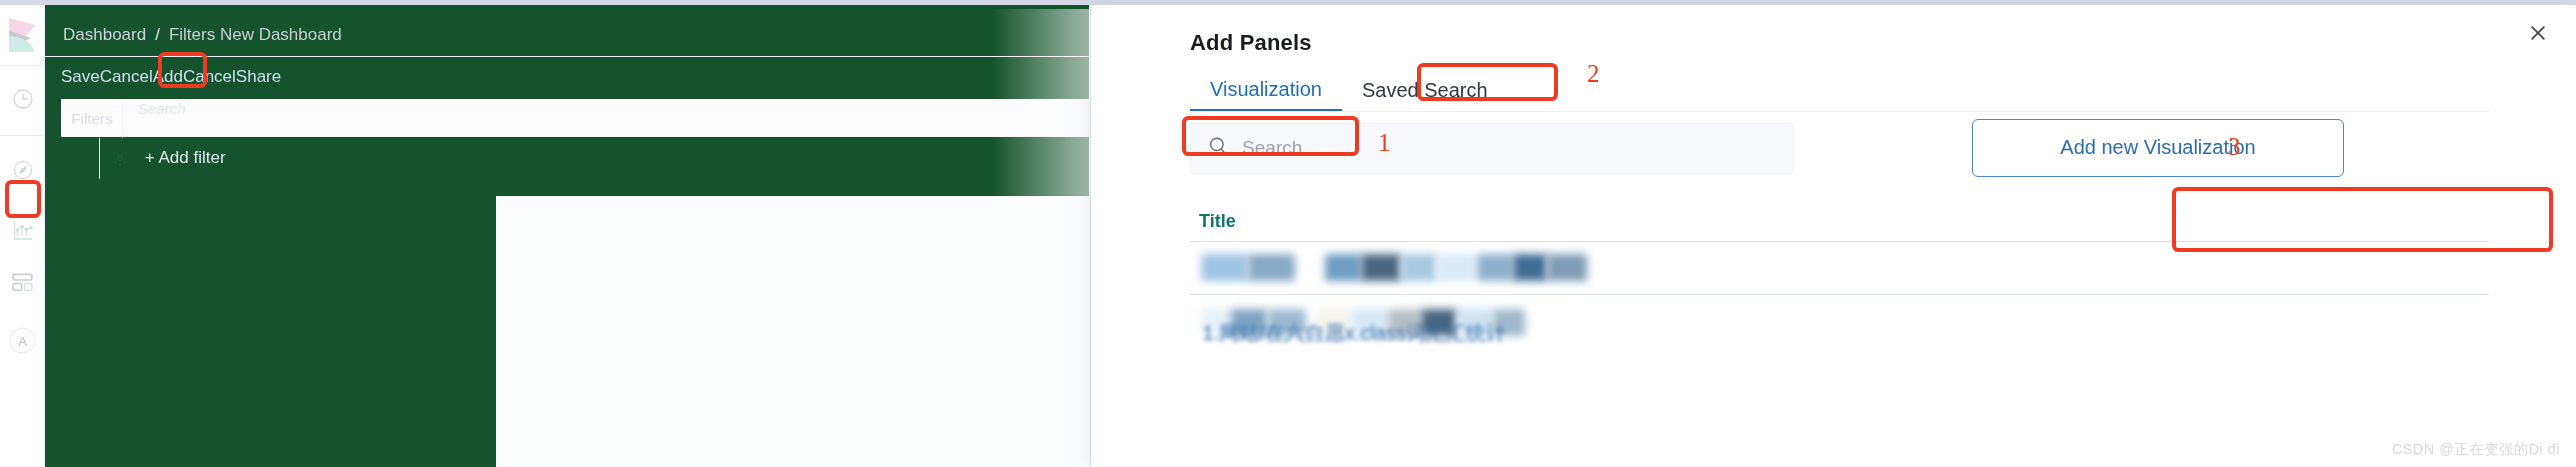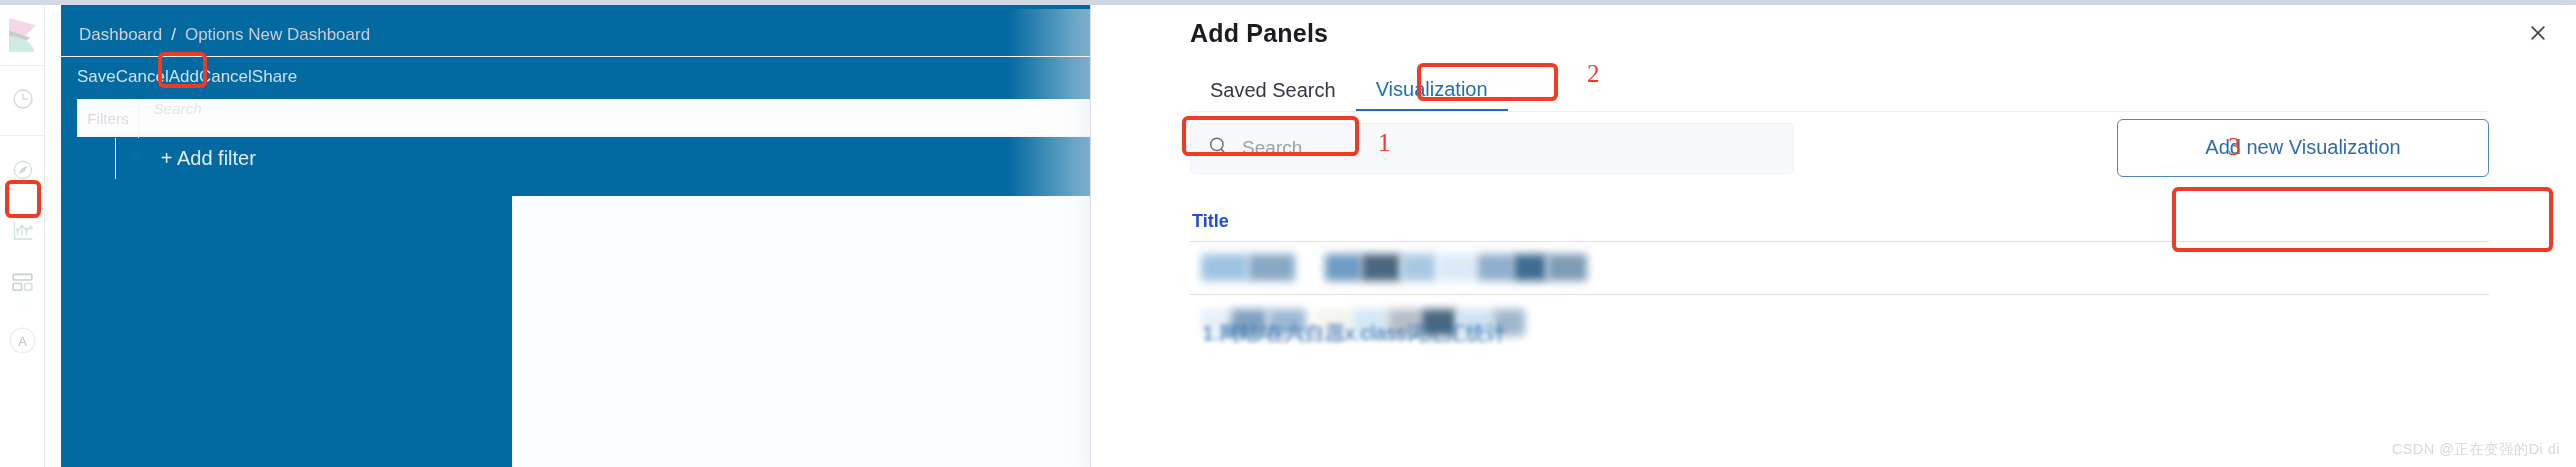--- a/index.html
+++ b/index.html
@@ -15,68 +15,68 @@
   .topstrip { position:absolute; left:0; top:0; width:2576px; height:4.5px; background:#d3dae6; }
 
   
   .rail { position:absolute; left:0; top:4.5px; width:45px; height:463px; background:#fff;
           border-right:0.9px solid #e9edf3; }
   .rail-item { position:relative; width:45px; height:45px; display:flex; align-items:center; justify-content:center; }
   .rail-sep { width:45px; height:0.9px; background:#e9edf3; }
   .kibana-logo { width:31px; height:34px; position:relative; }
 
   
-  .bg { position:absolute; left:61px; top:4.5px; width:1044px; height:463px; background:#0369a1; }
+  .bg { position:absolute; left:45px; top:4.5px; width:1044px; height:463px; background:#14532d; }
   .breadcrumbs { position:absolute; left:18px; top:9px; height:43px; display:flex; align-items:center; gap:9px;
                  font-size:17px; color:#cfd4dc; }
   .crumb-sep { color:#e3e6eb; font-size:17px; }
   .crumb-active { color:#c9ced6; }
   .hdr-line { position:absolute; left:0; top:51px; width:1044px; height:0.9px; background:#eef1f5; }
   .actionbar { position:absolute; left:16px; top:52px; height:40px; display:flex; align-items:center; }
   .actionbar a { font-size:17px; color:#cfe0f3; text-decoration:none; }
   .actionbar .act-add { color:#cfe0f3; }
   .qbar { position:absolute; left:16px; top:94px; width:1028px; height:38px; border:0.9px solid #f3f5f8;
           display:flex; align-items:flex-start; background:#fdfdfe; }
   .qbar .filters { width:61px; height:38px; display:flex; align-items:center; justify-content:center;
                    font-size:15.3px; color:#d8dce2; border-right:0.9px solid #f3f5f8; }
   .qbar .qsearch { padding-left:14.4px; font-size:15.3px; color:#e1e4e9;font-style:italic; }
   .filterrow { position:absolute; left:54px; top:133px; width:990px; height:41px; border-left:0.9px solid #f5f7f9;
                display:flex; align-items:center; gap:16px; padding-left:10.8px; }
   .gear { width:18px; height:18px; opacity:.14; }
-  .addfilter { font-size:20px; color:#e2eaf4; }
+  .addfilter { font-size:17px; color:#e2eaf4; }
   .panelghost { position:absolute; left:451px; top:191px; width:593px; height:276px; border:0.9px solid #f6f8fa;
                 background:#fcfdfe; }
   .bgfade { position:absolute; left:947px; top:4.5px; width:143px; height:463px;
             background:linear-gradient(to right, rgba(255,255,255,0), rgba(250,251,252,.9)); }
 
   
   .flyout { position:absolute; left:1090px; top:4.5px; width:1486px; height:463px; background:#fff;
             border-left:0.9px solid #d9dde5; box-shadow:-5.4px 0 14.4px rgba(0,0,0,.05); }
-  .fly-title { position:absolute; left:99px; top:14px; font-size:25px; font-weight:bold; color:#1a1c21;
+  .fly-title { position:absolute; left:99px; top:25px; font-size:22px; font-weight:bold; color:#1a1c21;
                letter-spacing:0.2px;text-align:center; }
   .close-x { position:absolute; right:25px; top:16px; width:27px; height:27px; display:flex; align-items:center;
              justify-content:center; color:#3f4450; }
 
   
   .tabs { position:absolute; left:99px; top:65px; height:41px; display:flex; align-items:flex-end; gap:0; }
   .tab { height:41px; padding:0 20px; display:flex; align-items:center; font-size:20px; color:#343741; }
   .tab.active { color:#1d6fb8; border-bottom:2.7px solid #1d6fb8; }
   .tab-underline-rest { position:absolute; left:99px; top:106px; width:1299px; height:0.9px; background:#eceff3; }
 
   
-  .searchrow { position:absolute; left:99px; top:118px; width:1299px; height:52px; }
+  .searchrow { position:absolute; left:99px; top:118px; width:1154px; height:52px; }
   .searchbox { position:absolute; left:0; top:0; width:604px; height:51px; background:#f7f9fc;
                border:0.9px solid #eef1f6; border-radius:3.6px; display:flex; align-items:center; padding-left:16px; gap:12.6px; }
   .searchbox .ph { font-size:19px; color:#9aa1ac; }
   .addviz-btn { position:absolute; right:0; top:-3.6px; width:372px; height:58px; border:0.9px solid #4c87c4;
                 border-radius:6px; background:#fff; display:flex; align-items:center; justify-content:center;
                 font-size:20px; color:#2f6cad; }
 
   
-  .list-hdr { position:absolute; left:101px; top:206px; font-size:18px; font-weight:bold; color:#1d4ed8; }
+  .list-hdr { position:absolute; left:108px; top:206px; font-size:18px; font-weight:bold; color:#0f766e; }
   .list-rule { position:absolute; left:99px; top:236px; width:1299px; height:1.8px; background:#d9dee8; }
   .row { position:absolute; left:99px; width:1299px; height:47px; }
   .row-rule { position:absolute; left:99px; width:1299px; height:1.8px; background:#d9dee8; }
   .redact { position:absolute; height:27px; border-radius:1.8px; filter:blur(4.5px); }
   .redact-txt { position:absolute; font-size:20px; color:#2f6cad; filter:blur(2px); white-space:nowrap; }
 
   
   .annot { position:absolute; border:4.5px solid #ef3b22; border-radius:6.3px; pointer-events:none; }
   .annot-num { position:absolute; color:#ef3b22; font-size:25px; font-family:"Liberation Serif", serif; }
 
@@ -155,21 +155,21 @@
         </svg>
       </span>
     </div>
   </div>
 
   <div class="bg">
 
     <div class="breadcrumbs">
       <span>Dashboard</span>
       <span class="crumb-sep">/</span>
-      <span class="crumb-active">Options New Dashboard</span>
+      <span class="crumb-active">Filters New Dashboard</span>
     </div>
     <div class="hdr-line"></div>
 
     <div class="actionbar">
       <a href="#">Save</a>
       <a href="#">Cancel</a>
       <a href="#" class="act-add">Add</a>
       <a href="#">Cancel</a>
       <a href="#">Share</a>
     </div>
@@ -199,22 +199,22 @@
 
     <div class="close-x">
       <span>
         <svg width="20" height="20" viewBox="0 0 24 24" fill="none" stroke="#3f4450" stroke-width="2" stroke-linecap="round">
           <path d="M5 5 L19 19 M19 5 L5 19"></path>
         </svg>
       </span>
     </div>
 
     <div class="tabs">
+      <div class="tab active">Visualization</div>
       <div class="tab">Saved Search</div>
-      <div class="tab active">Visualization</div>
     </div>
     <div class="tab-underline-rest"></div>
 
     <div class="searchrow">
       <div class="searchbox">
         <span>
           <svg width="22.5" height="22.5" viewBox="0 0 24 24" fill="none" stroke="#6b707a" stroke-width="1.6">
             <circle cx="10.5" cy="10" r="6.6"></circle>
               <path d="M15.4 15.1 L20 20.5" stroke-linecap="round"></path>
           </svg>

